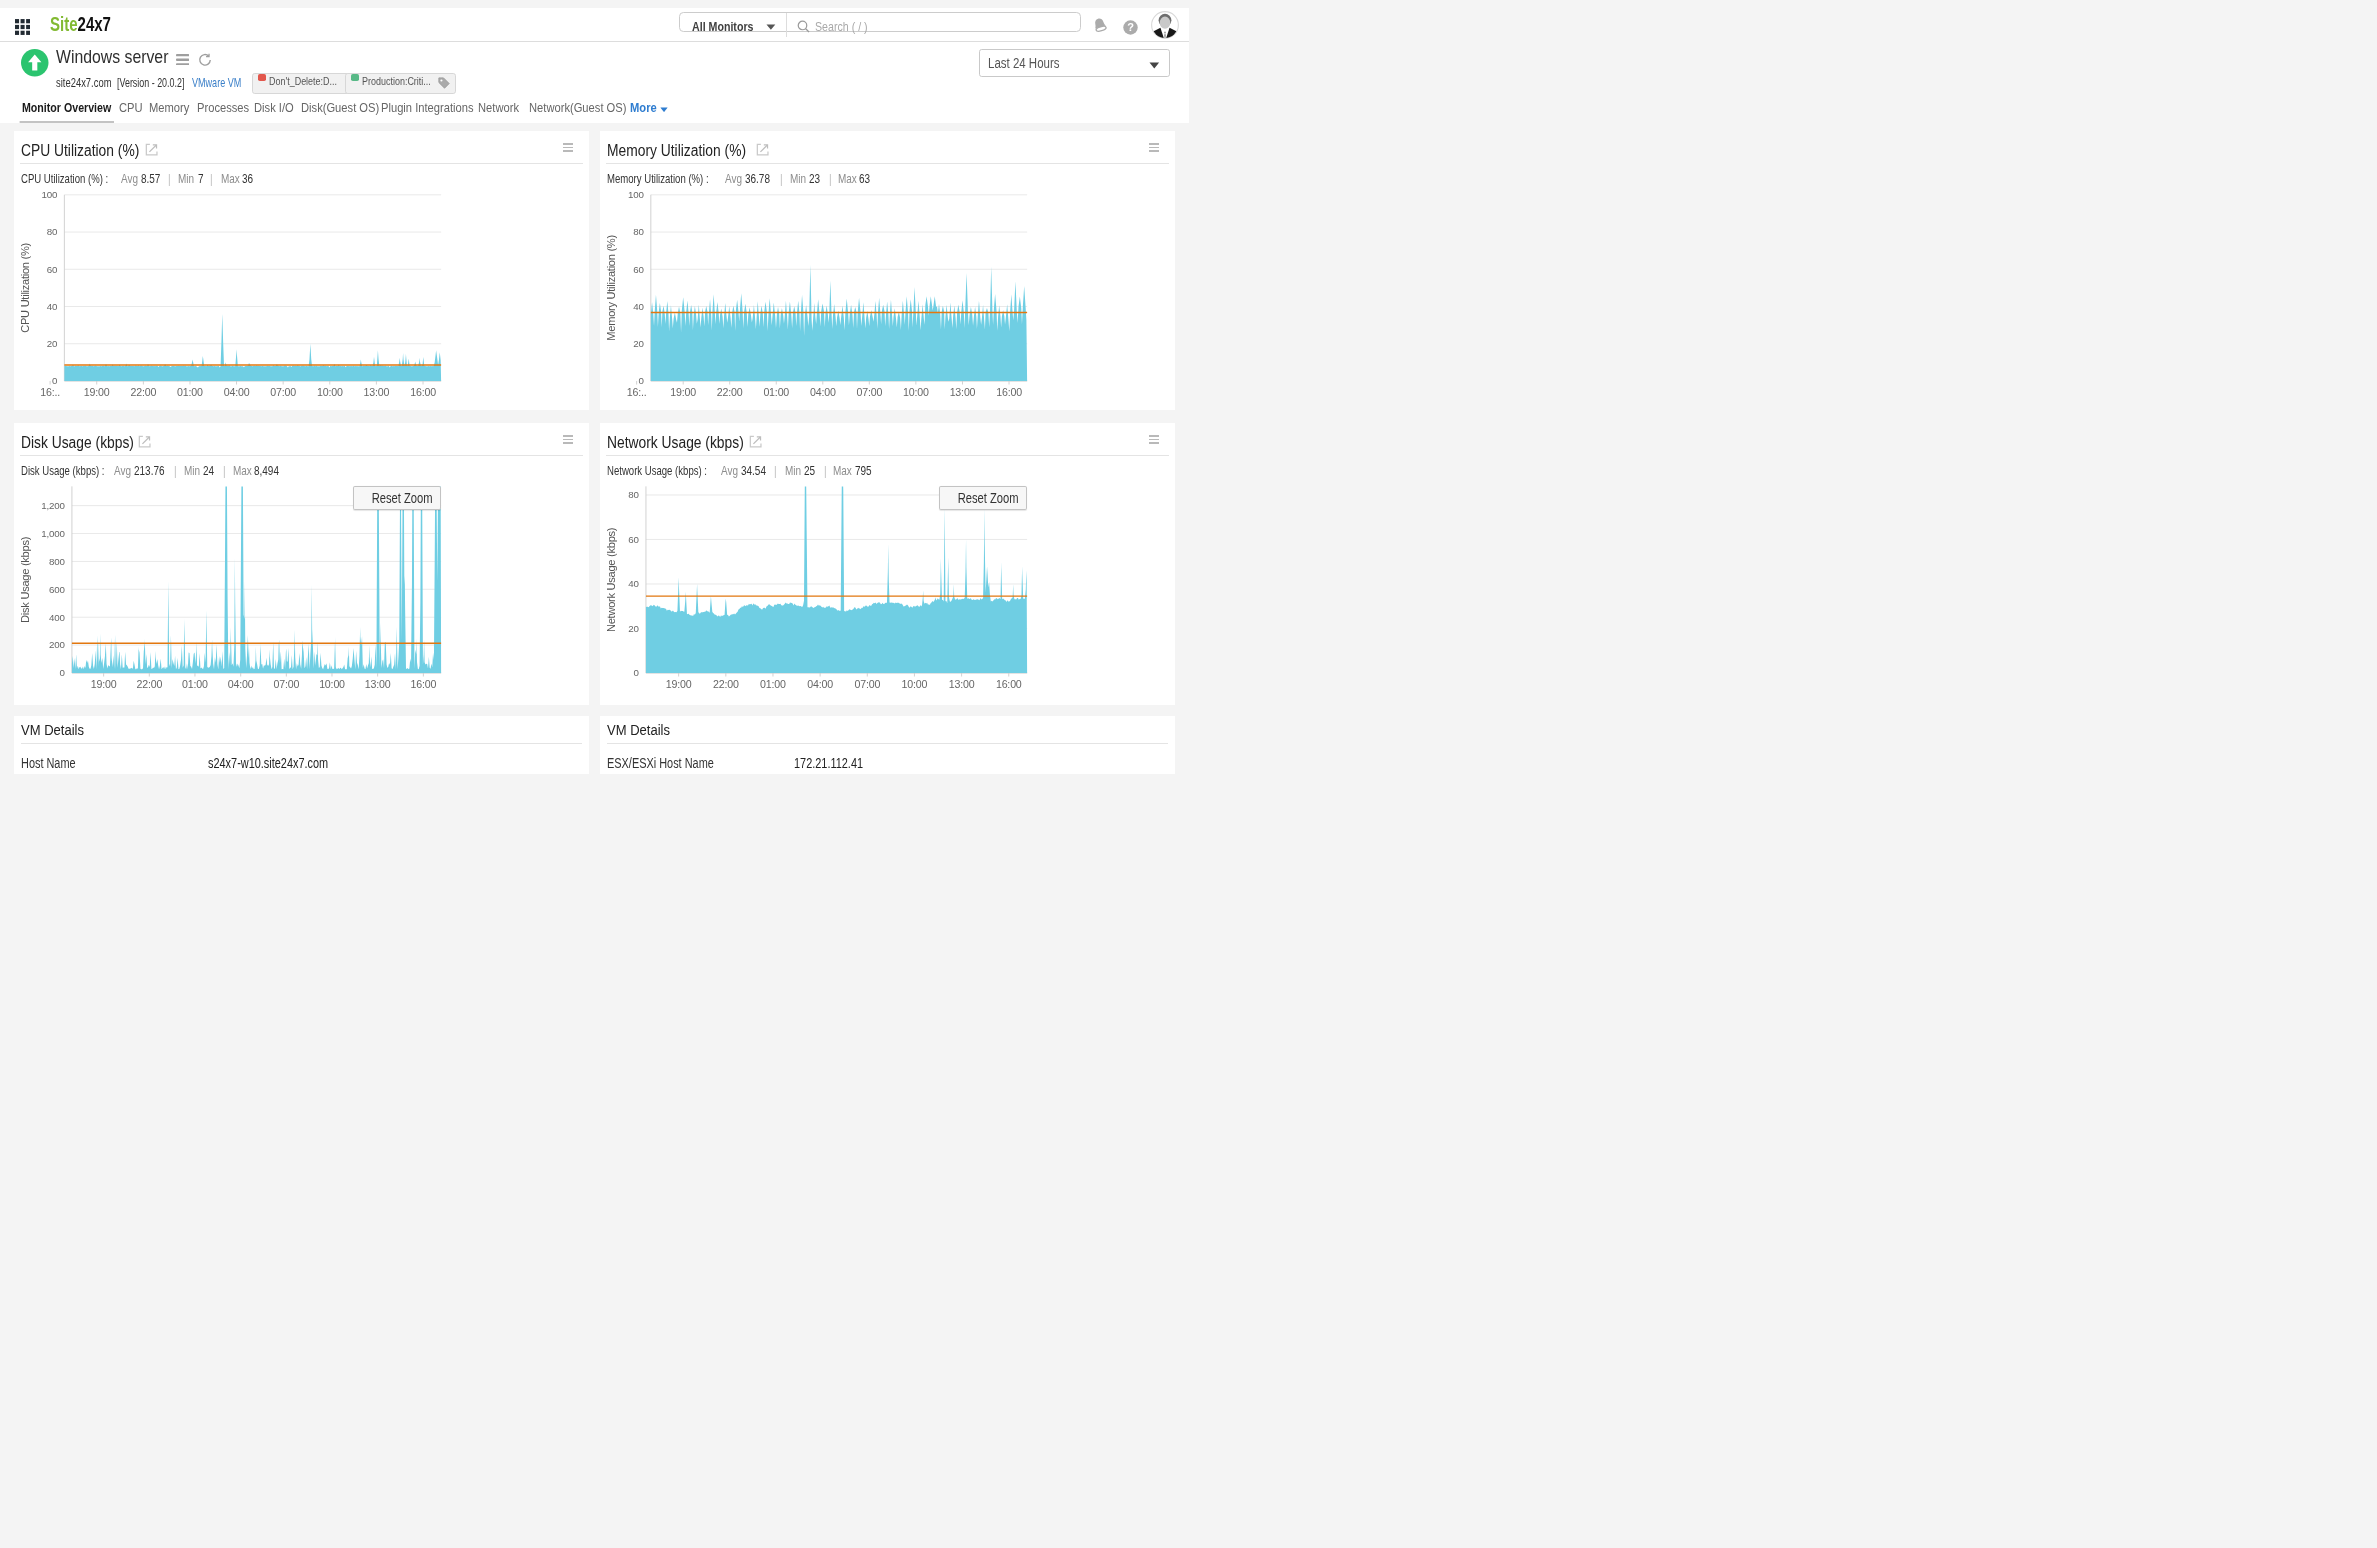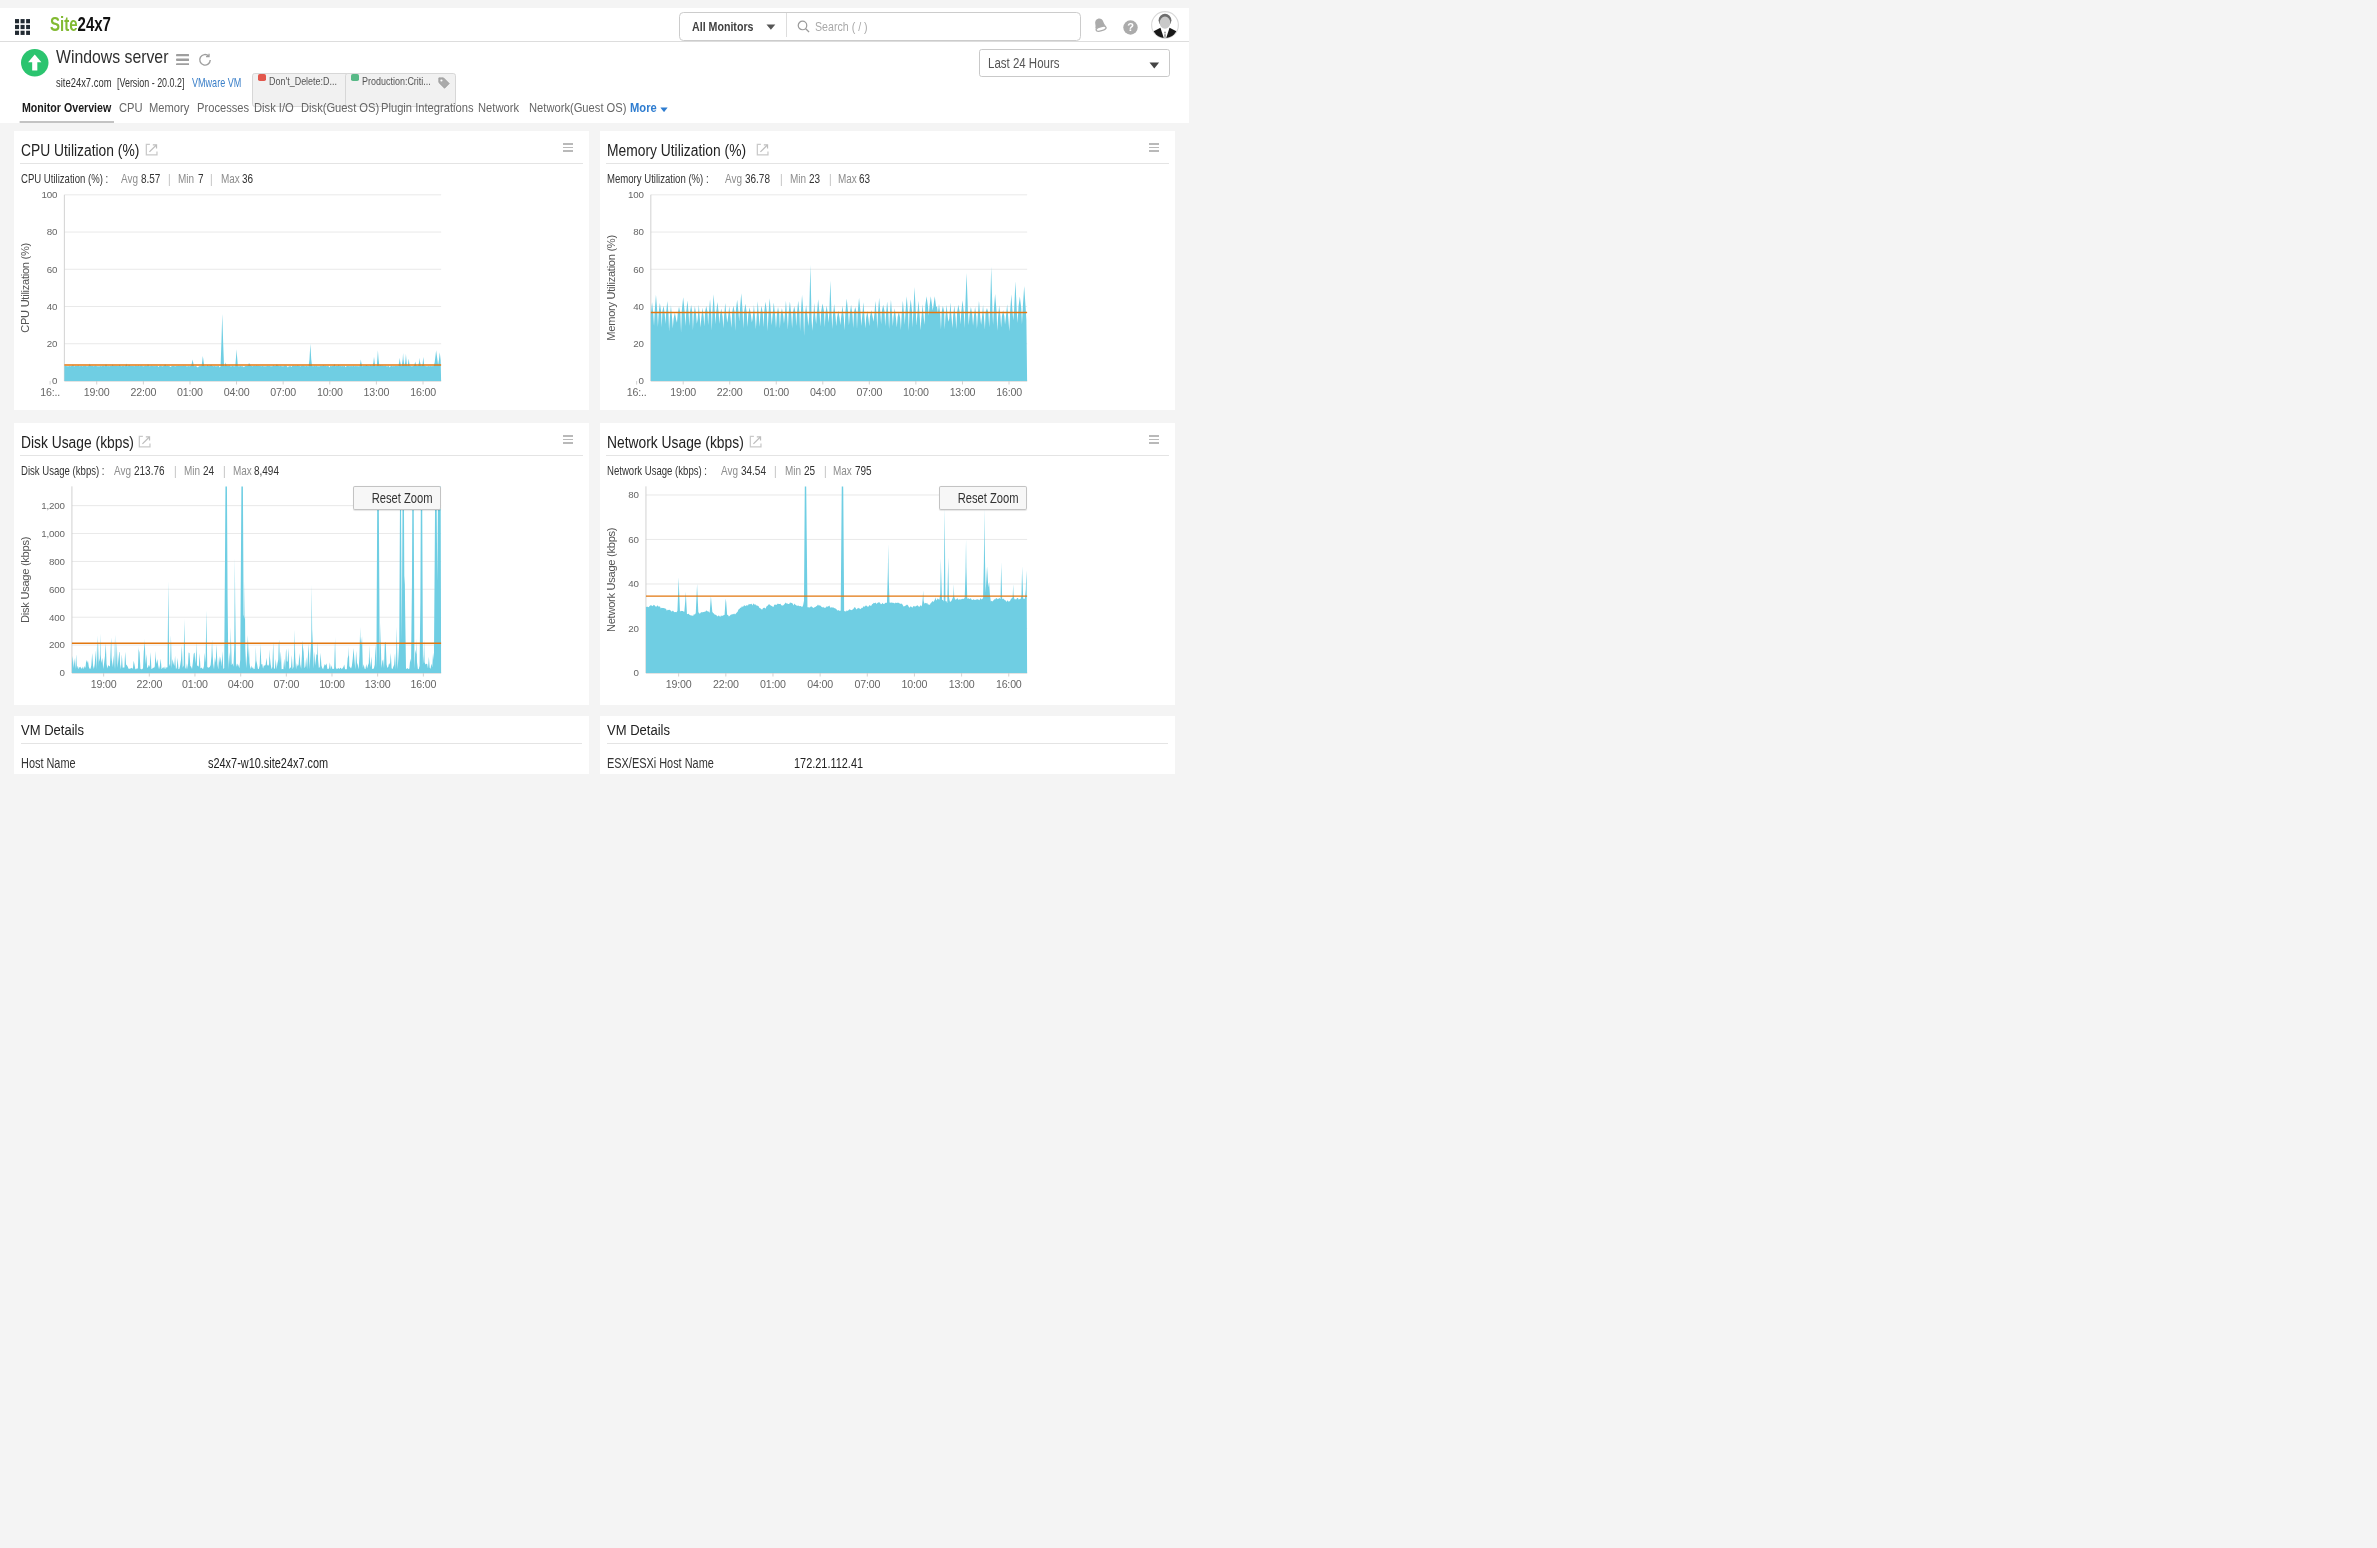--- a/index.html
+++ b/index.html
@@ -2,31 +2,31 @@
 <html style="font-size:14px"><head><meta charset="utf-8">
 <style>
 *{margin:0;padding:0;box-sizing:border-box}
 html,body{width:1189px;height:774px;overflow:hidden}
 body{font-family:"Liberation Sans",sans-serif;background:#f4f4f4;position:relative}
 .abs{position:absolute}
 
 #topbar{position:absolute;left:0;top:8px;width:1189px;height:34px;background:#fff;border-bottom:0.9px solid #ddd;z-index:5}
 #logo{position:absolute;left:50px;top:5.3px;font-size:19.5px;font-weight:bold;color:#111;transform:scaleX(.77);transform-origin:0 0}
 #logo .g{color:#82ba32}
-#searchpill{position:absolute;left:679px;top:4.4px;width:402px;height:29px;border:0.9px solid #ccc;border-radius:4.4px;background:#fff}
+#searchpill{position:absolute;left:679px;top:4.4px;width:402px;height:20px;border:0.9px solid #ccc;border-radius:4.4px;background:#fff}
 #allmon{position:absolute;left:11.5px;top:5.3px;font-size:13.3px;font-weight:bold;color:#3f3f3f;transform:scaleX(.8);transform-origin:0 0}
 #pillsep{position:absolute;left:106px;top:0;width:0.9px;height:24px;background:#ddd}
 #searchtxt{position:absolute;left:135px;top:5.3px;font-size:13.3px;color:#a9a9a9;transform:scaleX(.8);transform-origin:0 0}
 
 #header{position:absolute;left:0;top:35px;width:1189px;height:88px;background:#fff}
 #statusic{position:absolute;left:21px;top:14px}
 #title{position:absolute;left:56px;top:10.6px;font-size:18.6px;color:#2e2e2e;transform:scaleX(.85);transform-origin:0 0}
 #subline{position:absolute;left:56px;top:41px;height:18px;font-size:10.6px;color:#333}
 #subline span{position:absolute;top:0;white-space:nowrap;transform-origin:0 0}
-.chip{position:absolute;height:34px;line-height:15.5px;padding:0 4.4px 0 16px;background:#f1f1f1;border:0.9px solid #d7d7d7;border-radius:2.7px;font-size:11.5px;color:#555}
+.chip{position:absolute;height:21px;line-height:15.5px;padding:0 4.4px 0 16px;background:#f1f1f1;border:0.9px solid #d7d7d7;border-radius:2.7px;font-size:11.5px;color:#555}
 .chip i{font-style:normal;display:inline-block;transform:scaleX(.78);transform-origin:0 50%}
 .chip .sq{position:absolute;left:5.3px;top:4px;width:7.5px;height:7.5px;border-radius:1.8px}
 #tabs{position:absolute;left:22px;top:65px;font-size:13.3px;color:#666;white-space:nowrap;height:16px}
 #tabs span{position:absolute;top:0;transform:scaleX(.84);transform-origin:0 0}
 #tabs .act{color:#1a1a1a;font-weight:bold;transform:scaleX(.8)}
 #tabs .act:after{content:"";position:absolute;left:-2.7px;right:-3.5px;top:21px;height:2.2px;background:#c3c3c3}
 #tabs .more{color:#2f7dd0;font-weight:bold}
 #lastbox{position:absolute;left:979px;top:14px;width:191px;height:28px;border:0.9px solid #c9c9c9;border-radius:2.7px;background:#fff;font-size:14px;color:#555;line-height:27px}
 #lastbox b{font-weight:normal;position:absolute;left:8px;top:0;transform:scaleX(.82);transform-origin:0 0;line-height:27.5px}
 

